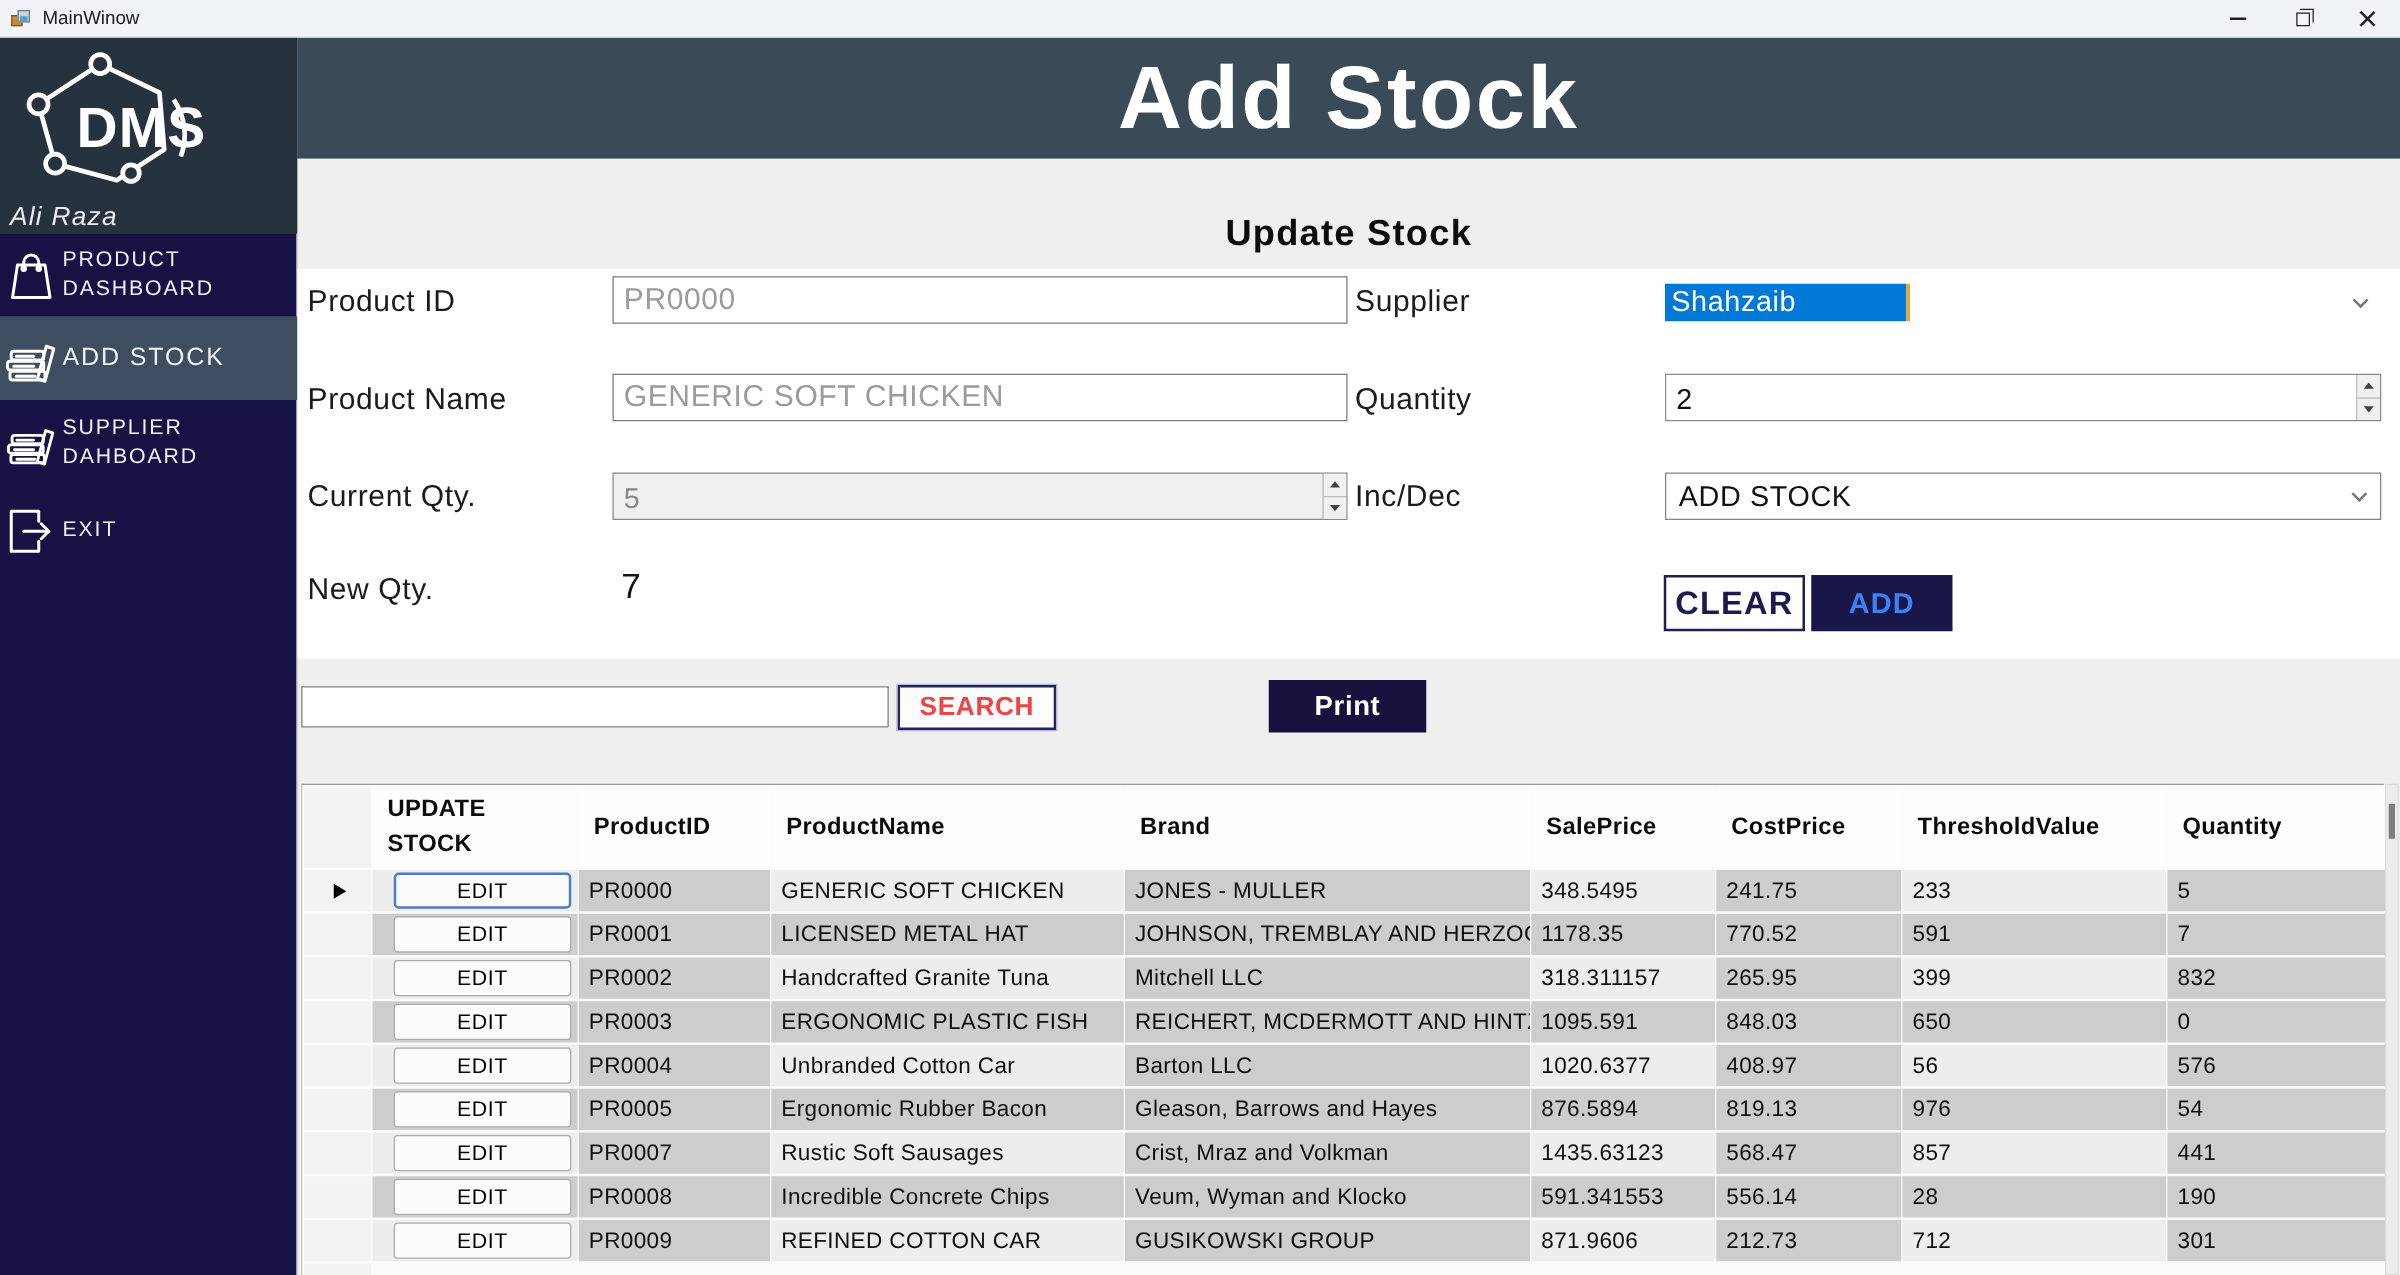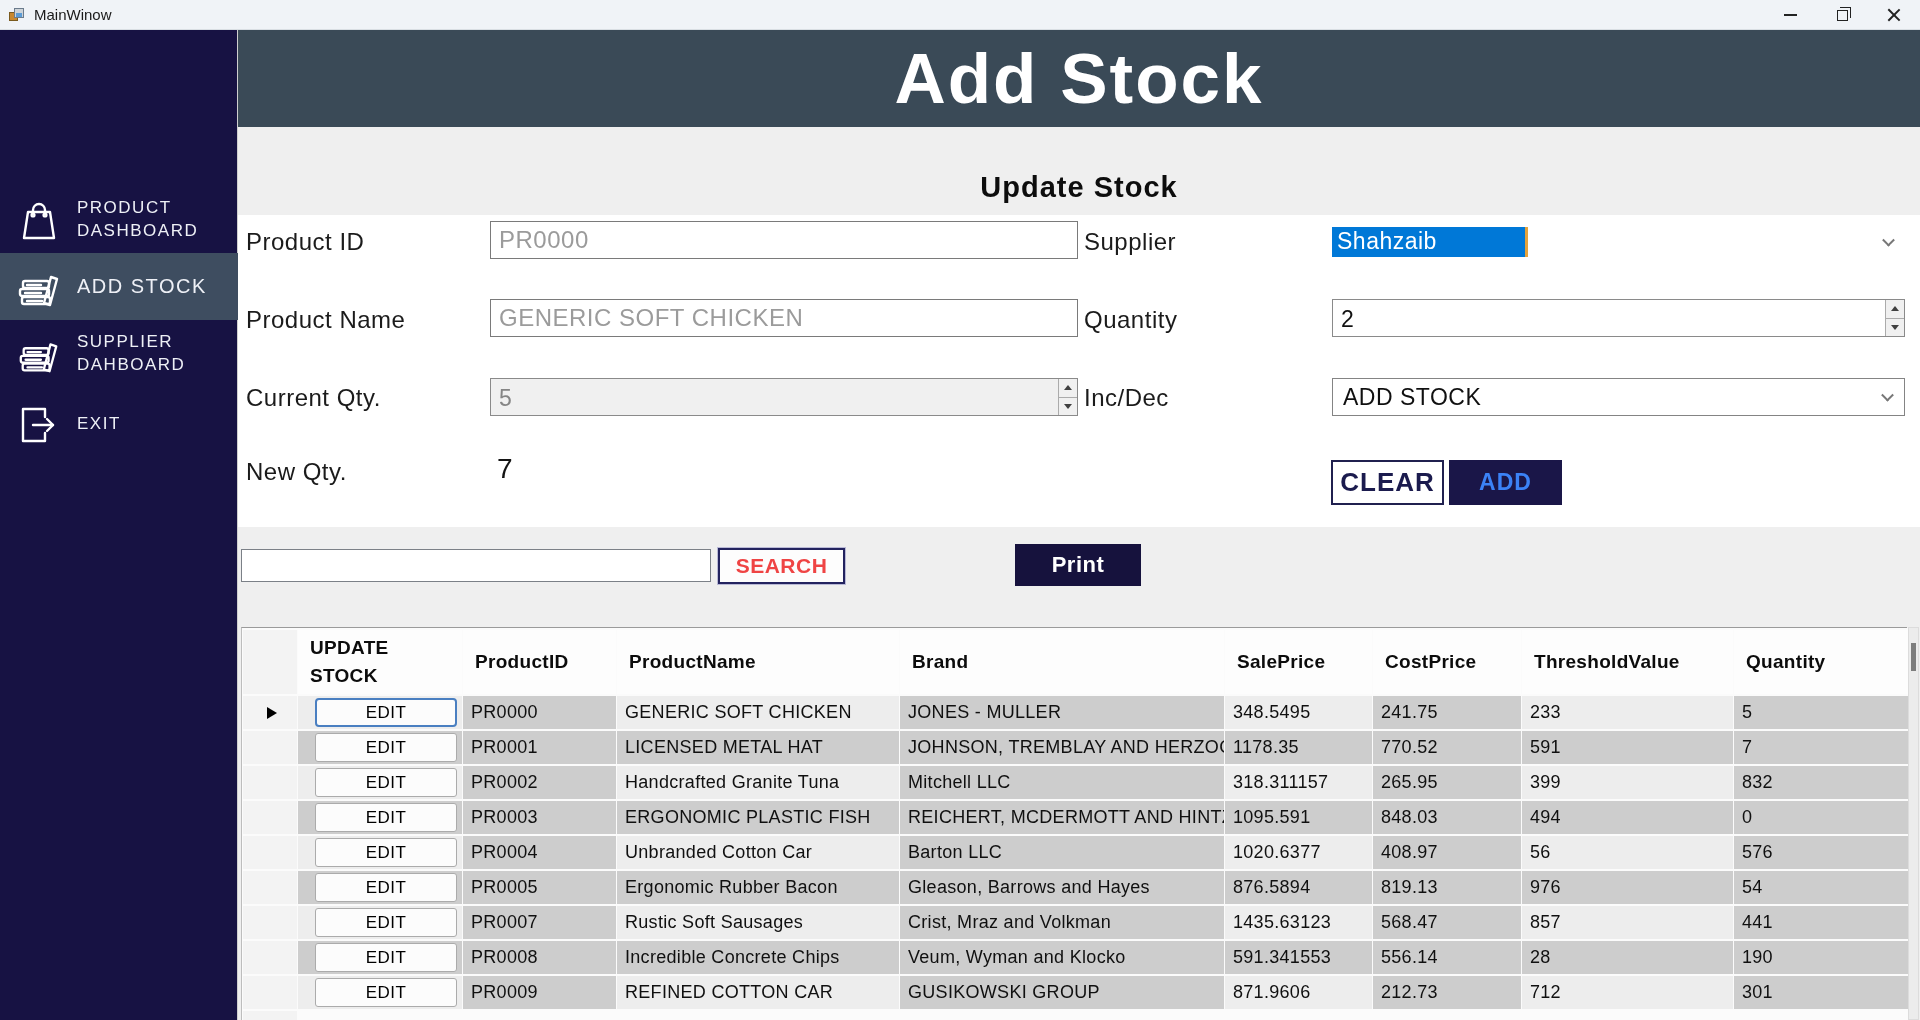--- a/index.html
+++ b/index.html
@@ -21,21 +21,21 @@
   .glyph-close { position:relative; width:14px; height:14px; }
   .glyph-close:before,.glyph-close:after { content:""; position:absolute; left:6px; top:-1px; width:1.8px; height:16px; background:#222; }
   .glyph-close:before { transform:rotate(45deg); }
   .glyph-close:after { transform:rotate(-45deg); }
 
   
   #sidebar { position:absolute; left:0; top:30px; width:238px; height:990px; background:#171243; border-right:1px solid #cfcfcf; }
   .side-top { position:absolute; left:0; top:0; width:238px; height:157px; background:#26333f; }
   .side-user { position:absolute; left:8px; bottom:1px; font-size:21px; font-style:italic; color:#e9ebee; letter-spacing:1px; }
   .side-menu { position:absolute; left:0; top:157px; width:238px; }
-  .menu-item { display:flex; align-items:center; padding-left:14px; gap:13px; cursor:default; }
+  .menu-item { display:flex; align-items:center; cursor:default; }
   .menu-item .mi-icon { width:50px; height:50px; flex:0 0 50px; display:flex; align-items:center; justify-content:center; }
   .menu-item .mi-label { color:#eef0f6; font-size:17px; letter-spacing:1.5px; line-height:1.35; }
   .mi-product { height:66px; }
   .mi-addstock { height:67px; background:#3e4d60; }
   .mi-addstock .mi-label { font-size:20px; }
   .mi-order { height:67px; }
   .mi-supplier { height:68px; }
   .mi-exit { height:73px; }
 
   
@@ -121,20 +121,36 @@
       <div class="win-btn">
           <div class="glyph-restore"></div>
         </div>
       <div class="win-btn">
           <div class="glyph-close"></div>
         </div>
     </div>
   </div>
 
   <div id="sidebar">
+    <div class="side-top">
+      <svg width="190" height="128" viewBox="0 0 200 135" style="position:absolute;left:6px;top:8px;">
+        <g fill="none" stroke="#fff" stroke-width="4" stroke-linejoin="round">
+          <polygon points="78,14 128,38 132,86 92,112 40,98 26,48"></polygon>
+          <path d="M140,44 A52 52 0 0 1 146 92" stroke-width="4"></path>
+        </g>
+        <g fill="#26333f" stroke="#fff" stroke-width="4">
+          <circle cx="78" cy="14" r="8"></circle>
+          <circle cx="26" cy="48" r="8"></circle>
+          <circle cx="40" cy="98" r="8"></circle>
+          <circle cx="104" cy="106" r="7"></circle>
+        </g>
+        <text x="58" y="84" fill="#ffffff" font-size="48" font-weight="bold" font-family="Liberation Sans, sans-serif" letter-spacing="1">DMS</text>
+      </svg>
+      <div class="side-user">Ali Raza</div>
+    </div>
     <div class="side-menu">
 
       <div class="menu-item mi-product">
         <div class="mi-icon">
           <svg width="46" height="46" viewBox="0 0 46 46">
               <g class="micon">
             <path d="M12 15 h22 l4 26 h-30 z"></path>
             <path d="M17 15 v-2 a6 6 0 0 1 12 0 v2"></path>
             <circle cx="17" cy="18" r="1.4"></circle>
                 <circle cx="29" cy="18" r="1.4"></circle>
@@ -337,21 +353,21 @@
         <tr class="grid-row">
           <td class="rowhead"></td>
           <td class="editcell">
                 <button class="edit-btn">EDIT</button>
               </td>
           <td>PR0003</td>
           <td>ERGONOMIC PLASTIC FISH</td>
           <td>REICHERT, MCDERMOTT AND HINTZ</td>
           <td>1095.591</td>
           <td>848.03</td>
-          <td>494</td>
+          <td>650</td>
           <td>0</td>
         </tr>
 
         <tr class="grid-row check">
           <td class="rowhead"></td>
           <td class="editcell">
                 <button class="edit-btn">EDIT</button>
               </td>
           <td>PR0004</td>
           <td>Unbranded Cotton Car</td>

